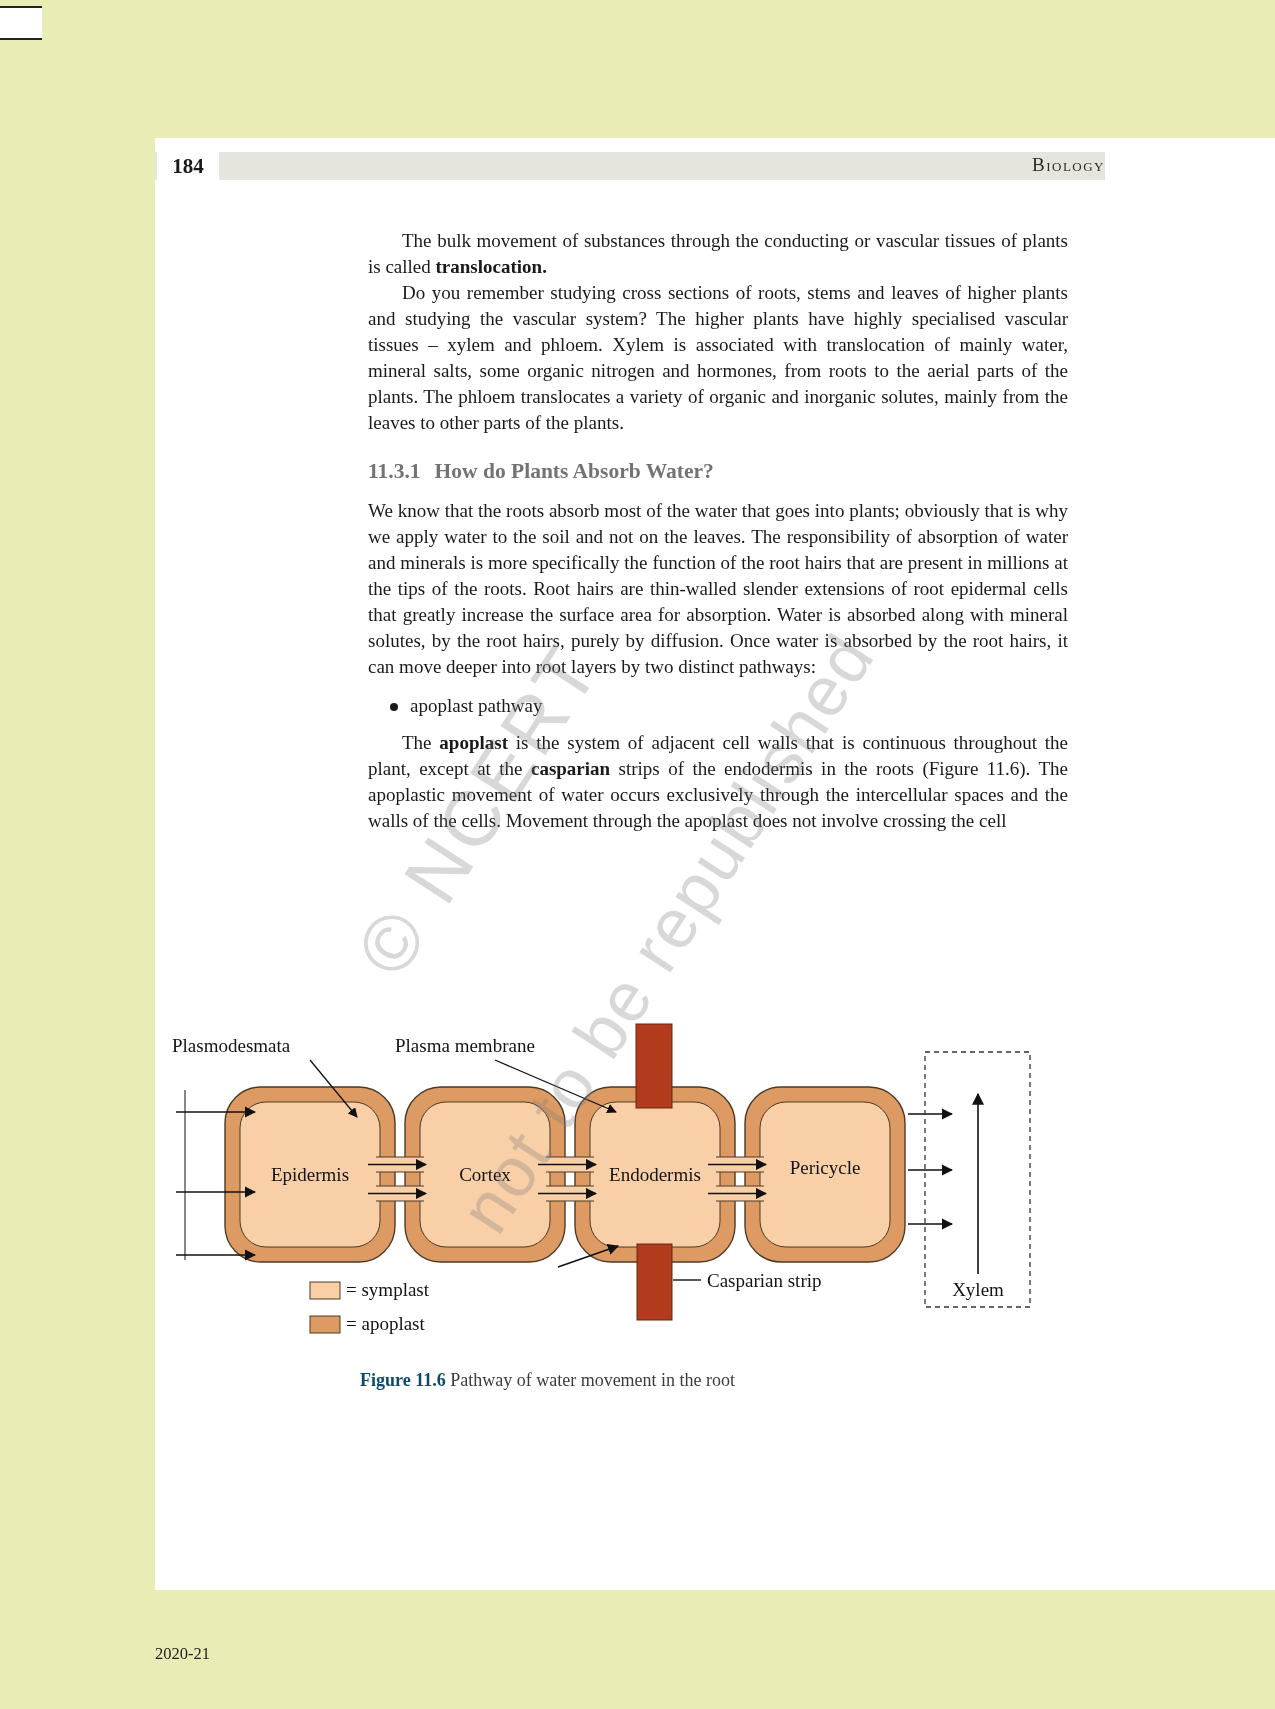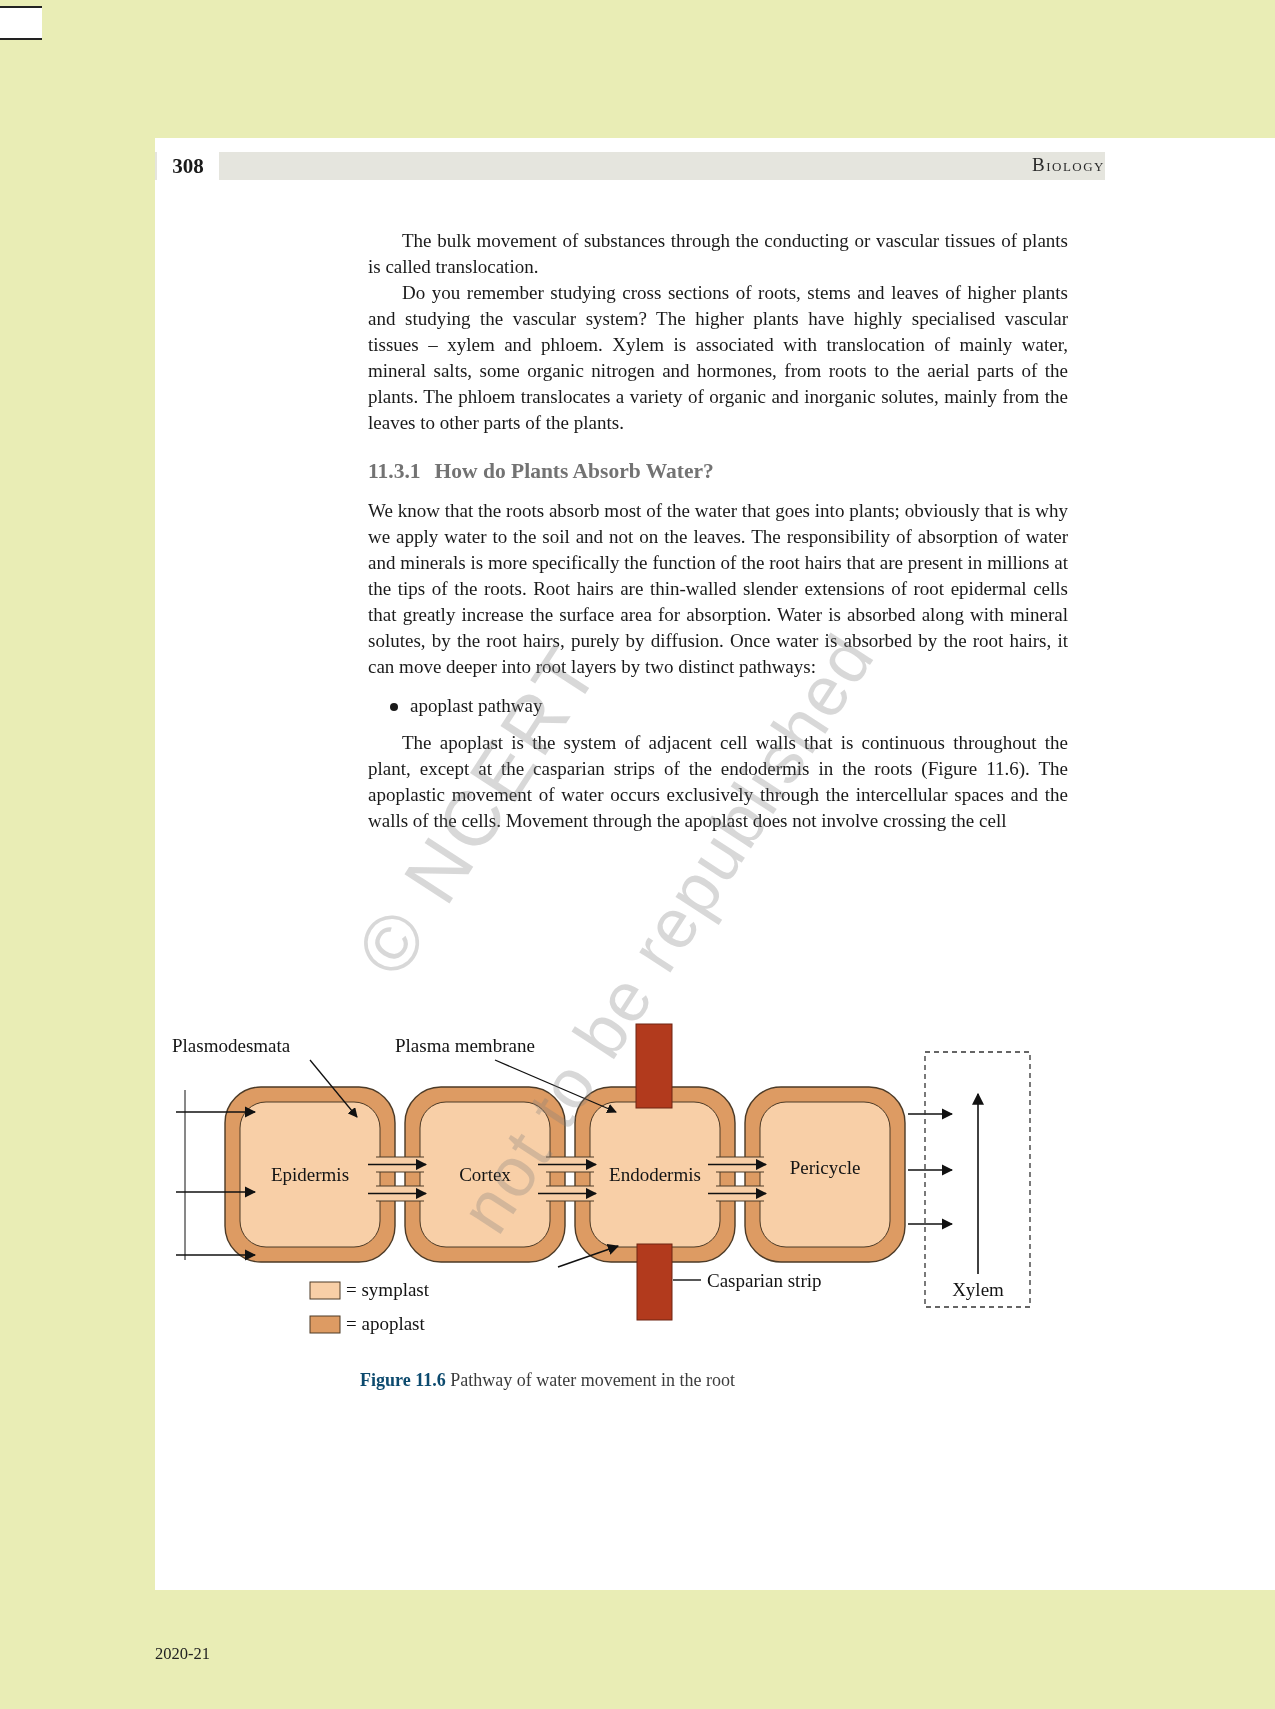--- a/index.html
+++ b/index.html
@@ -30,21 +30,21 @@
     position:absolute;right:170px;top:154px;
     font-variant:small-caps;font-size:19px;letter-spacing:1.5px;color:#2a2a2a;margin-left:32px;
   }
   .content{
     position:absolute;left:368px;top:228px;width:700px;
     font-size:19px;line-height:26px;text-align:justify;z-index:2;
   }
   .content p{margin:0;}
   .indent{text-indent:34px;}
   .p4{margin-top:10px;}
-  b.inlineb{font-weight:normal;}
+  b.inlineb{font-weight:bold;}
   .section-heading{
     margin:22px 0 14px 0;color:#737373;font-weight:bold;font-size:21.5px;
     text-align:left;
   }
   .section-heading .sec-title{margin-left:14px;}
   ul.bullets{list-style:none;margin:12px 0 10px 20px;padding:0;}
   ul.bullets li{position:relative;padding-left:22px;margin:2px 0;line-height:28px;text-align:left;}
   ul.bullets li::before{
     content:"";position:absolute;left:2px;top:11px;width:8px;height:8px;border-radius:50%;
     background:#1a1a1a;
@@ -72,21 +72,21 @@
   .watermark .wm1{font-size:78px;letter-spacing:4px;}
   .watermark .wm2{font-size:70px;letter-spacing:2px;}
 </style>
 </head>
 <body>
 
 <div class="page-white"></div>
 <div class="crop-mark"></div>
 
 <div class="header-band"></div>
-<div class="page-num-box">308</div>
+<div class="page-num-box">184</div>
 <div class="subject">Biology</div>
 
 <div class="watermark">
   <div class="wm1">© NCERT</div>
   <div class="wm2">not to be republished</div>
 </div>
 
 <div class="content">
   <p class="indent"><span>The bulk movement of substances through the conducting or vascular tissues of plants is called </span><b class="inlineb">translocation.</b></p>
   <p class="indent">Do you remember studying cross sections of roots, stems and leaves of higher plants and studying the vascular system? The higher plants have highly specialised vascular tissues – xylem and phloem. Xylem is associated with translocation of mainly water, mineral salts, some organic nitrogen and hormones, from roots to the aerial parts of the plants. The phloem translocates a variety of organic and inorganic solutes, mainly from the leaves to other parts of the plants.</p>

